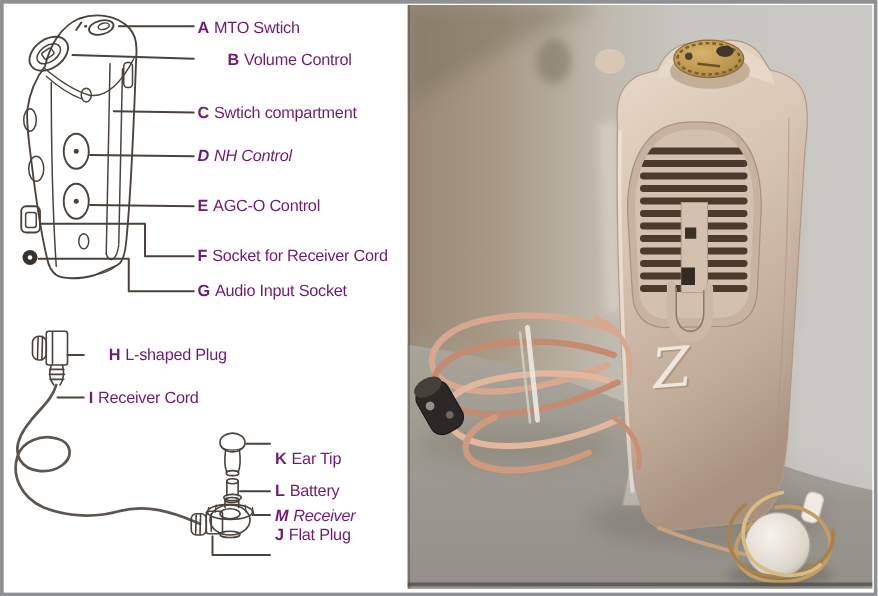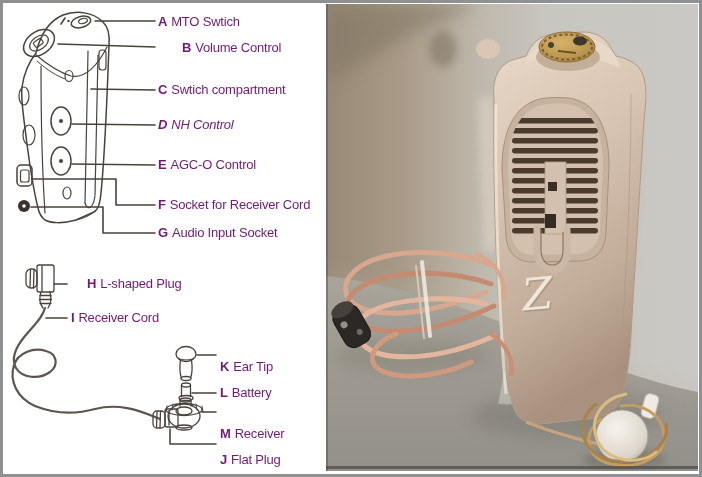--- a/index.html
+++ b/index.html
@@ -154,22 +154,22 @@
     <div class="lbl" style="left:155px;top:78px;"><b>C</b><span>Swtich compartment</span></div>
     <div class="lbl" style="left:155px;top:113px;font-style:italic;"><b>D</b><span>NH Control</span></div>
     <div class="lbl" style="left:155px;top:153px;"><b>E</b><span>AGC-O Control</span></div>
     <div class="lbl" style="left:155px;top:193px;"><b>F</b><span>Socket for Receiver Cord</span></div>
     <div class="lbl" style="left:155px;top:221px;"><b>G</b><span>Audio Input Socket</span></div>
 
     <div class="lbl" style="left:52px;top:272px;padding-left:32px;"><b>H</b><span>L-shaped Plug</span></div>
     <div class="lbl" style="left:68px;top:306px;"><b>I</b><span>Receiver Cord</span></div>
     <div class="lbl" style="left:217px;top:343px;margin-top:12px;"><b>K</b><span>Ear Tip</span></div>
     <div class="lbl" style="left:217px;top:381px;"><b>L</b><span>Battery</span></div>
-    <div class="lbl" style="left:217px;top:422px;"><b>M</b><span>Receiver</span></div>
-    <div class="lbl" style="left:217px;top:448px;"><b>J</b><span>Flat Plug</span></div>
+    <div class="lbl" style="left:217px;top:401px;font-style:italic;"><b>M</b><span>Receiver</span></div>
+    <div class="lbl" style="left:217px;top:416px;"><b>J</b><span>Flat Plug</span></div>
   </div>
 
   <div class="photo-panel">
     <svg width="372" height="467" viewBox="0 0 372 467">
       <defs>
         <linearGradient id="bgGrad" x1="0" y1="0" x2="1" y2="0">
           <stop offset="0" stop-color="#978976"></stop>
           <stop offset="0.2" stop-color="#a89a87"></stop>
           <stop offset="0.42" stop-color="#bfb9ad"></stop>
           <stop offset="0.6" stop-color="#c8c6c0"></stop>

